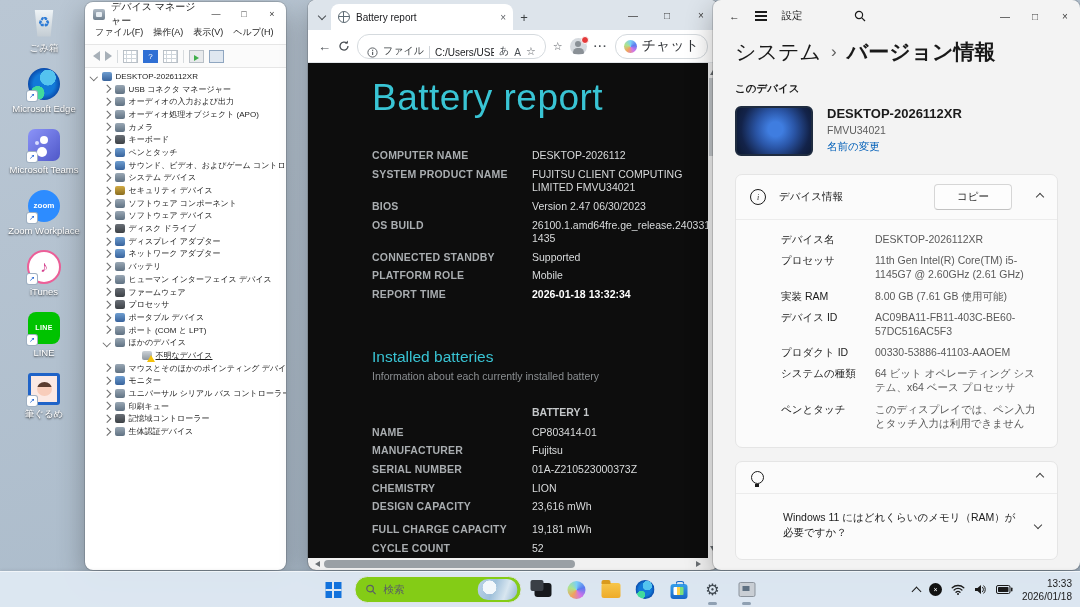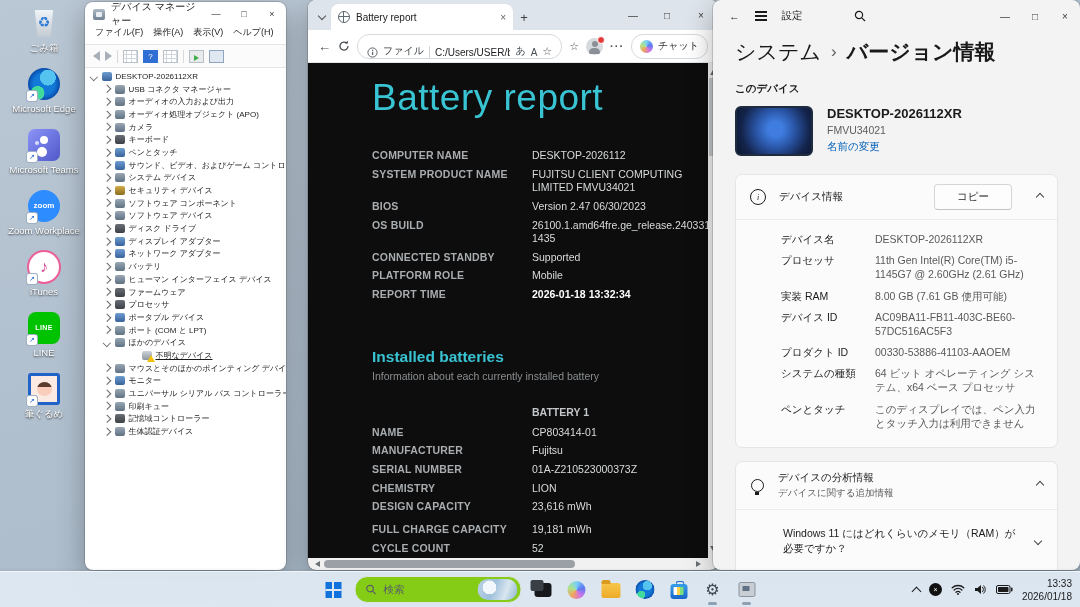--- a/index.html
+++ b/index.html
@@ -99,31 +99,31 @@
   .addr{flex:1;height:23px;border-radius:12px;background:#fff;border:1px solid #d5dade;display:flex;align-items:flex-end;gap:5px;padding:0 9px;font-size:10px;color:#3c4043;overflow:hidden;min-width:0;}
   .addr .sep{width:1px;height:12px;background:#d0d4d8;flex:none;}
   .url{flex:1;overflow:hidden;white-space:nowrap;color:#202124;min-width:0;}
   .addr-ic{font-size:10px;color:#4a4f54;flex:none;}
   .star{font-size:11px;color:#5f6368;}
   .avatar{width:17px;height:17px;border-radius:50%;background:#d6dadf;position:relative;flex:none;}
   .avatar::before{content:"";position:absolute;left:5.5px;top:3px;width:6px;height:6px;border-radius:50%;background:#8a9096;}
   .avatar::after{content:"";position:absolute;left:3px;bottom:1px;width:11px;height:6px;border-radius:6px 6px 2px 2px;background:#8a9096;}
   .avdot{position:absolute;top:-2px;right:-2px;width:6px;height:6px;border-radius:50%;background:#e43a3a;border:1px solid #fff;}
   .more{font-size:11px;color:#4a4f54;letter-spacing:1px;font-weight:bold;}
-  .copilot{height:23px;border-radius:12px;border:1px solid #d5dade;display:flex;align-items:center;gap:5px;padding:0 8px;font-size:10px;color:#303337;flex:none;background:#fff;}
+  .copilot{height:23px;border-radius:12px;border:1px solid #d5dade;display:flex;align-items:center;gap:5px;padding:0 8px;font-size:14px;color:#303337;flex:none;background:#fff;}
   .cpdot{width:13px;height:13px;border-radius:50%;background:conic-gradient(#7bd0f5,#5a7bf0,#d173e8,#f2a25c,#aee48b,#7bd0f5);}
   .bcontent{position:relative;flex:1;background:#0d0d0d;overflow:hidden;}
   .report{position:absolute;left:64px;top:0;right:20px;}
   .report h1{font-size:37px;font-weight:300;color:#39c4d4;margin:14px 0 30px;letter-spacing:.5px;}
   .brow{display:grid;grid-template-columns:148px 1fr;column-gap:12px;margin-bottom:5px;font-size:10.5px;line-height:1.3;}
   .brow[data-gap="true"]{margin-top:9px;}
   .bl{color:#a9adb0;font-weight:bold;letter-spacing:.2px;}
   .bv{color:#d9dbdc;}
   .brow[data-strong="true"] .bv{color:#fff;font-weight:bold;}
-  .report h2{font-size:15.5px;font-weight:bold;color:#39c4d4;margin:46px 0 4px;}
+  .report h2{font-size:15.5px;font-weight:normal;color:#39c4d4;margin:46px 0 4px;}
   .bsub{font-size:10.5px;color:#8b8f92;margin:0 0 24px;}
   .bcolhead{display:grid;grid-template-columns:148px 1fr;column-gap:12px;margin-bottom:8px;font-size:10.5px;}
   .bcolhead span{color:#c4c7c9;font-weight:bold;}
   .vsb{position:absolute;top:0;right:0;bottom:12px;width:10px;background:#f1f1f1;display:flex;flex-direction:column;align-items:center;}
   .vup{margin-top:4px;width:0;height:0;border:3.5px solid transparent;border-bottom:5px solid #6a6f73;}
   .vdn{margin:auto auto 4px;width:0;height:0;border:3.5px solid transparent;border-top:5px solid #6a6f73;}
   .vthumb{width:8px;height:78px;background:#c2c6c9;margin-top:3px;}
   .hsb{position:absolute;left:0;right:10px;bottom:0;height:12px;background:#f1f1f1;display:flex;align-items:center;padding:0 4px;gap:4px;}
   .hl{width:0;height:0;border:3.5px solid transparent;border-right:5px solid #6a6f73;}
   .hr{width:0;height:0;border:3.5px solid transparent;border-left:5px solid #6a6f73;margin-left:auto;}
@@ -622,24 +622,20 @@
             </div>
             <div class="srow">
               <span class="sl">ペンとタッチ</span>
               <span class="sv">このディスプレイでは、ペン入力とタッチ入力は利用できません</span>
             </div>
         </div>
       </div>
       <div class="card">
         <div class="card-h">
           <span class="bulb"></span>
-          <span>
-            <span class="card-title" style="display:block">デバイスの分析情報</span>
-            <span class="card-sub" style="display:block">デバイスに関する追加情報</span>
-          </span>
           <span class="chup auto"></span>
         </div>
         <div class="card-div"></div>
         <div class="qbody">
           <div class="qrow">
               <span>Windows 11 にはどれくらいのメモリ（RAM）が必要ですか？</span>
               <span class="chdn"></span>
             </div>
         </div>
       </div>

